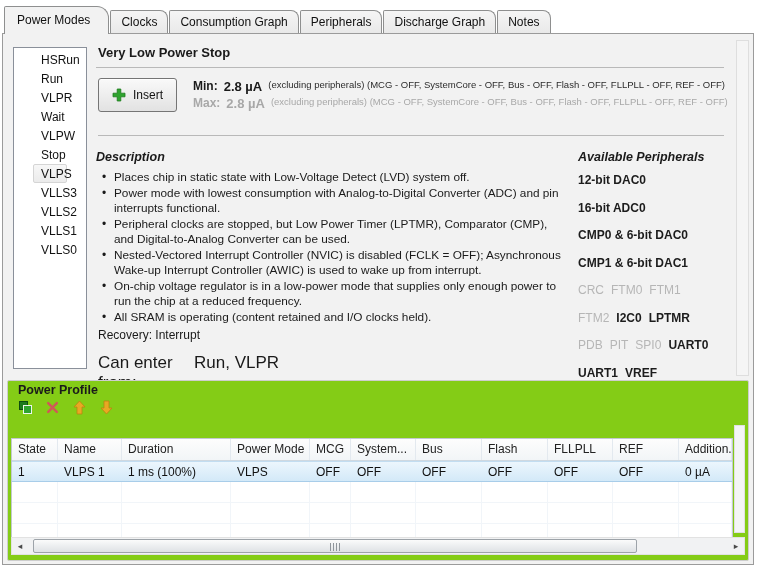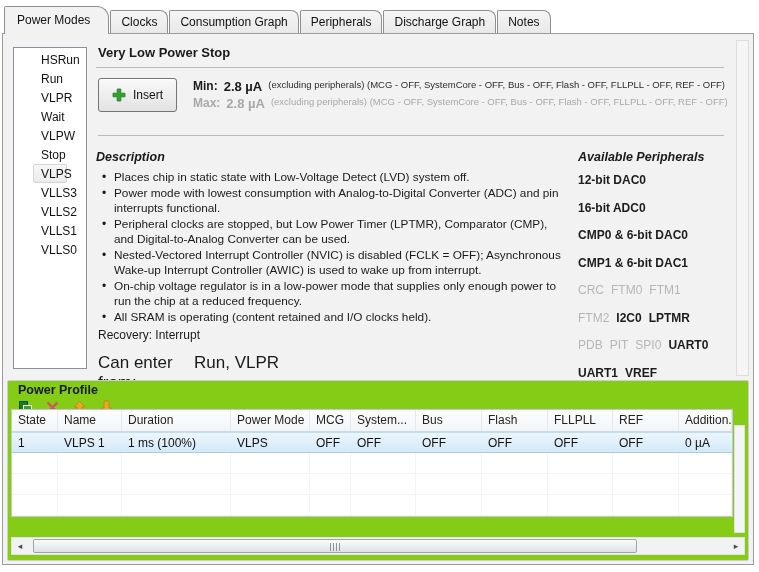--- a/index.html
+++ b/index.html
@@ -51,21 +51,21 @@
   .periph-row .tok.off{color:#b6b6b6;font-weight:normal;}
 
   .vtrack-upper{position:absolute;right:4px;top:6px;width:13px;height:336px;background:#f5f5f5;border:1px solid #dedede;}
 
   
   .profile{position:absolute;left:4px;top:346px;width:742px;height:181px;border:1px solid #cdcdcd;border-radius:2px;background:#84cc16;}
   .profile-title{position:absolute;left:10px;top:2px;font-size:12.5px;font-weight:bold;}
   .profile-toolbar{position:absolute;left:9px;top:18px;display:flex;gap:11px;}
   .tool-btn{width:16px;height:16px;display:inline-flex;align-items:center;justify-content:center;cursor:default;}
 
-  .ptable{position:absolute;left:3px;top:28px;width:722px;border:1px solid #c3c9cf;background:#fff;}
+  .ptable{position:absolute;left:3px;top:57px;width:722px;border:1px solid #c3c9cf;background:#fff;}
   .thead{display:flex;height:22px;background:linear-gradient(#fdfdfd,#f2f5f7);border-bottom:1px solid #cfd8e0;}
   .th{font-size:12px;color:#222;padding:3px 0 0 6px;border-right:1px solid #e3e9ef;white-space:nowrap;overflow:hidden;}
   .trow{display:flex;height:21px;background:#fff;}
   .trow.selected{background:linear-gradient(#ecf6fd,#d3e9f8);border-top:1px solid #c2ddf1;border-bottom:1px solid #a8cde9;height:21px;}
   .trow.empty{border-bottom:1px solid #f1f5f9;}
   .td{font-size:12px;color:#111;padding:3px 0 0 6px;white-space:nowrap;overflow:hidden;}
   .trow.empty .td{border-right:1px solid #f1f5f9;}
 
   .vscroll{position:absolute;right:3px;top:44px;width:11px;height:108px;background:#f4f5f6;border:1px solid #e1e1e1;}
 

